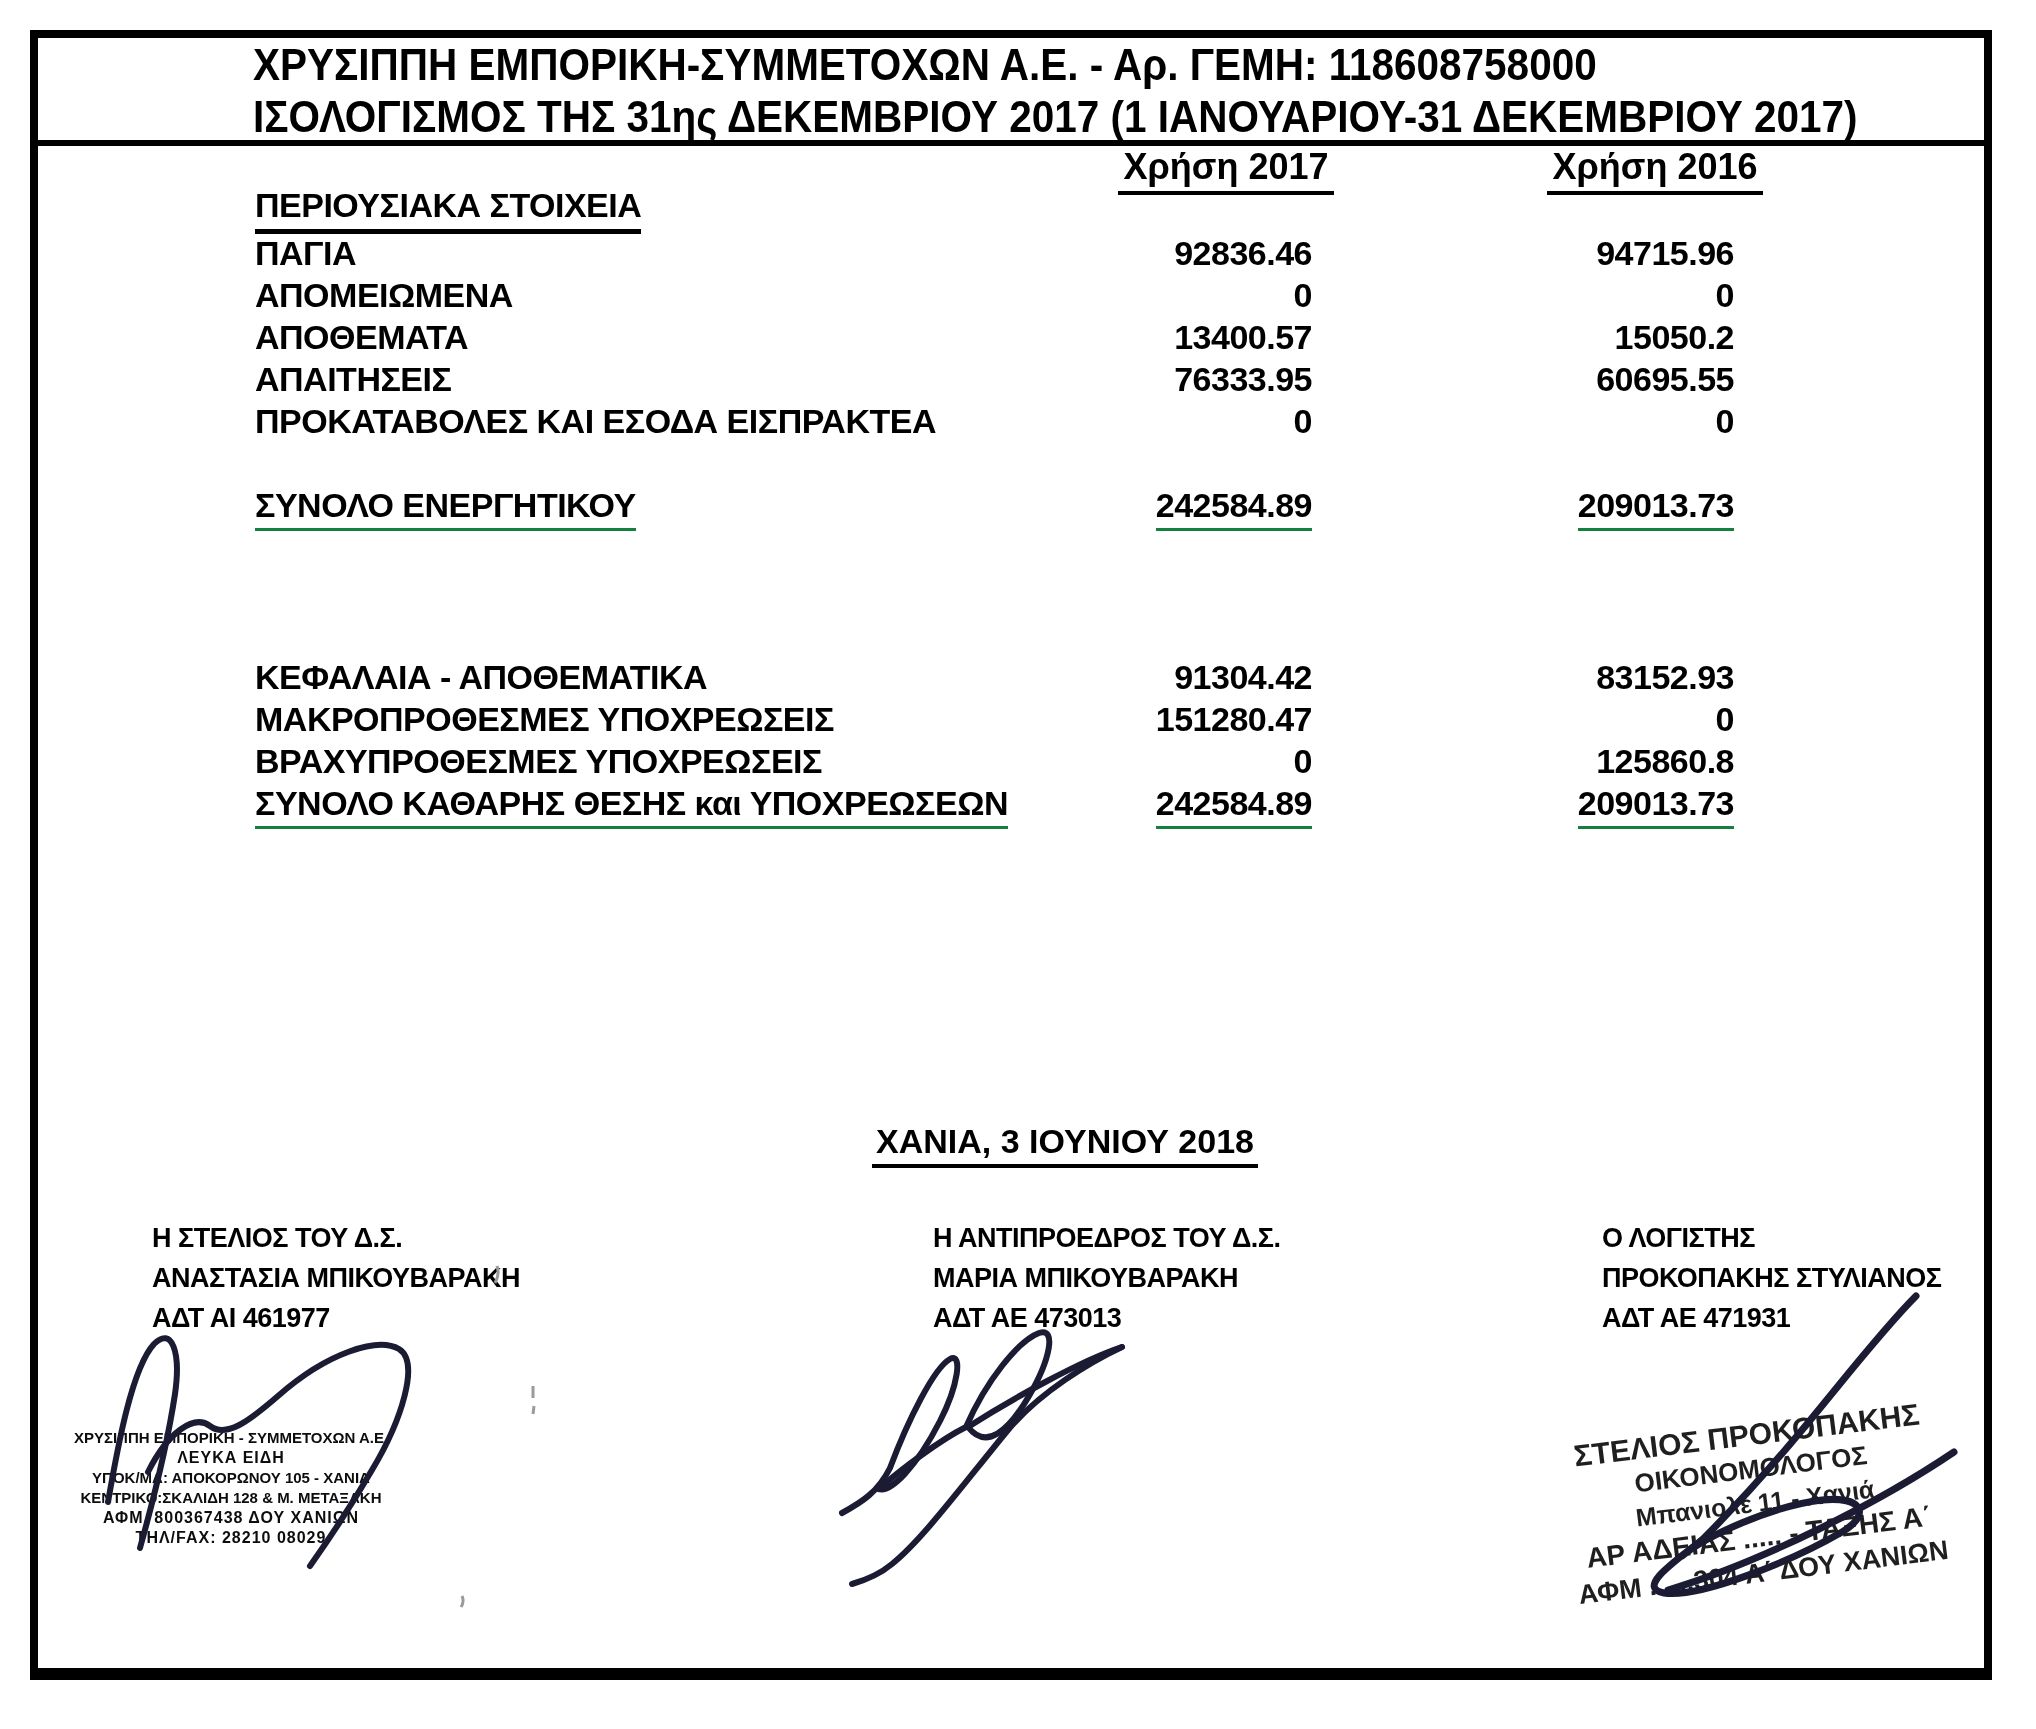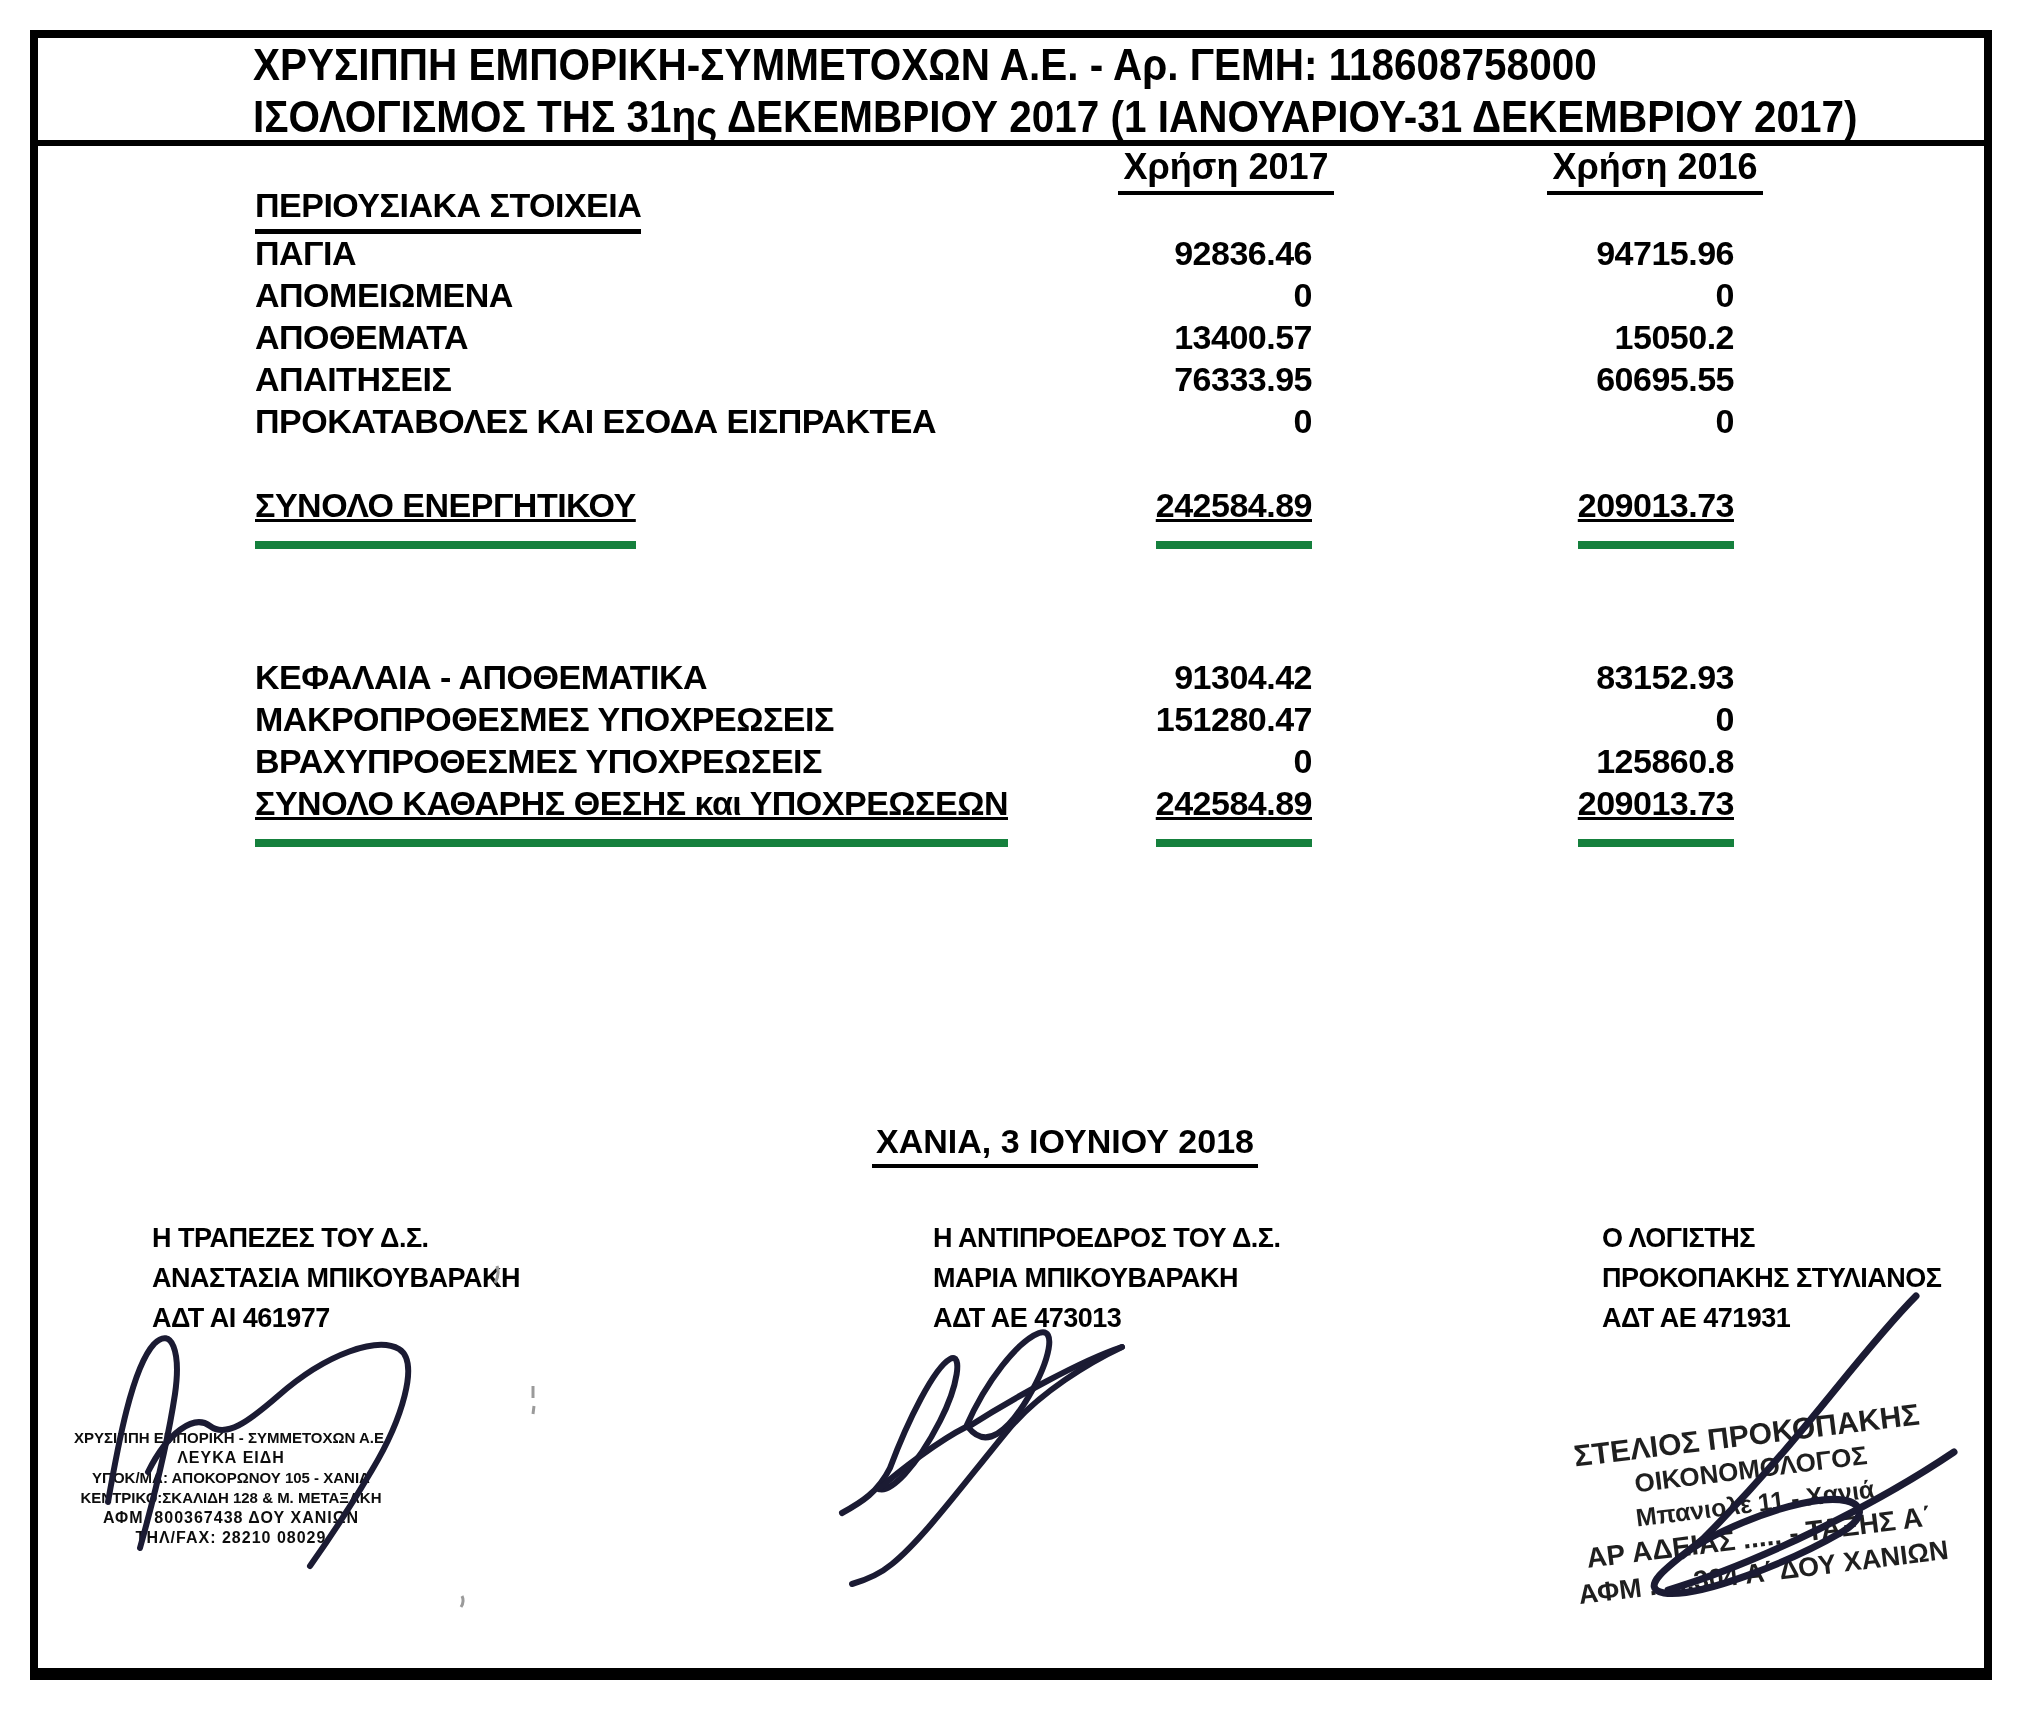--- a/index.html
+++ b/index.html
@@ -18,21 +18,21 @@
   .t2{top:92px;}
   .colhead{position:absolute;top:146px;width:300px;text-align:center;font-size:36px;font-weight:bold;}
   .colhead span{display:inline-block;border-bottom:4px solid #000;padding:0 6px 3px 6px;white-space:nowrap;}
   .ch17{left:1076px;} .ch16{left:1505px;}
   .trow{position:absolute;left:0;width:1760px;height:44px;}
   .lbl{position:absolute;left:255px;font-size:34px;font-weight:bold;letter-spacing:-0.5px;white-space:pre;}
   .shead .lbl span{display:inline-block;border-bottom:5px solid #000;padding-bottom:4px;}
   .v17{position:absolute;left:1012px;width:300px;text-align:right;font-size:34px;font-weight:bold;letter-spacing:-0.5px;}
   .v16{position:absolute;left:1434px;width:300px;text-align:right;font-size:34px;font-weight:bold;letter-spacing:-0.5px;}
   .total .lbl span, .total .v17 span, .total .v16 span{
-    display:inline-block;border-bottom:8px solid #15803d;padding-bottom:16px;text-decoration:underline;}
+    display:inline-block;border-bottom:3px solid #15803d;padding-bottom:3px;}
   .dateline{position:absolute;left:865px;top:1080px;width:400px;text-align:center;
     font-size:34px;font-weight:bold;margin-top:42px;}
   .dateline span{display:inline-block;border-bottom:4px solid #000;padding:0 4px 3px 4px;white-space:nowrap;}
   .sigblock{position:absolute;top:1218px;font-size:27px;font-weight:bold;line-height:40px;
     letter-spacing:-0.5px;white-space:nowrap;}
   .sb1{left:152px;} .sb2{left:933px;} .sb3{left:1602px;}
   .stamp-left{position:absolute;left:70px;top:1428px;width:322px;text-align:center;
     font-weight:bold;color:#0d0d0d;line-height:20px;}
   .stamp-left .s{font-size:15px;letter-spacing:0px;white-space:nowrap;}
   .stamp-left .sbig{font-size:16px;letter-spacing:1px;white-space:nowrap;}
@@ -110,21 +110,21 @@
   </div>
   <div class="trow total" style="top:784px">
     <div class="lbl"><span>ΣΥΝΟΛΟ ΚΑΘΑΡΗΣ ΘΕΣΗΣ και ΥΠΟΧΡΕΩΣΕΩΝ</span></div>
     <div class="v17"><span>242584.89</span></div>
     <div class="v16"><span>209013.73</span></div>
   </div>
 
   <div class="dateline"><span>ΧΑΝΙΑ, 3 ΙΟΥΝΙΟΥ 2018</span></div>
 
   <div class="sigblock sb1">
-    <div>Η ΤΡΑΠΕΖΕΣ ΤΟΥ Δ.Σ.</div>
+    <div>Η ΣΤΕΛΙΟΣ ΤΟΥ Δ.Σ.</div>
     <div>ΑΝΑΣΤΑΣΙΑ ΜΠΙΚΟΥΒΑΡΑΚΗ</div>
     <div>ΑΔΤ ΑΙ 461977</div>
   </div>
   <div class="sigblock sb2">
     <div>Η ΑΝΤΙΠΡΟΕΔΡΟΣ ΤΟΥ Δ.Σ.</div>
     <div>ΜΑΡΙΑ ΜΠΙΚΟΥΒΑΡΑΚΗ</div>
     <div>ΑΔΤ ΑΕ 473013</div>
   </div>
   <div class="sigblock sb3">
     <div>Ο ΛΟΓΙΣΤΗΣ</div>

